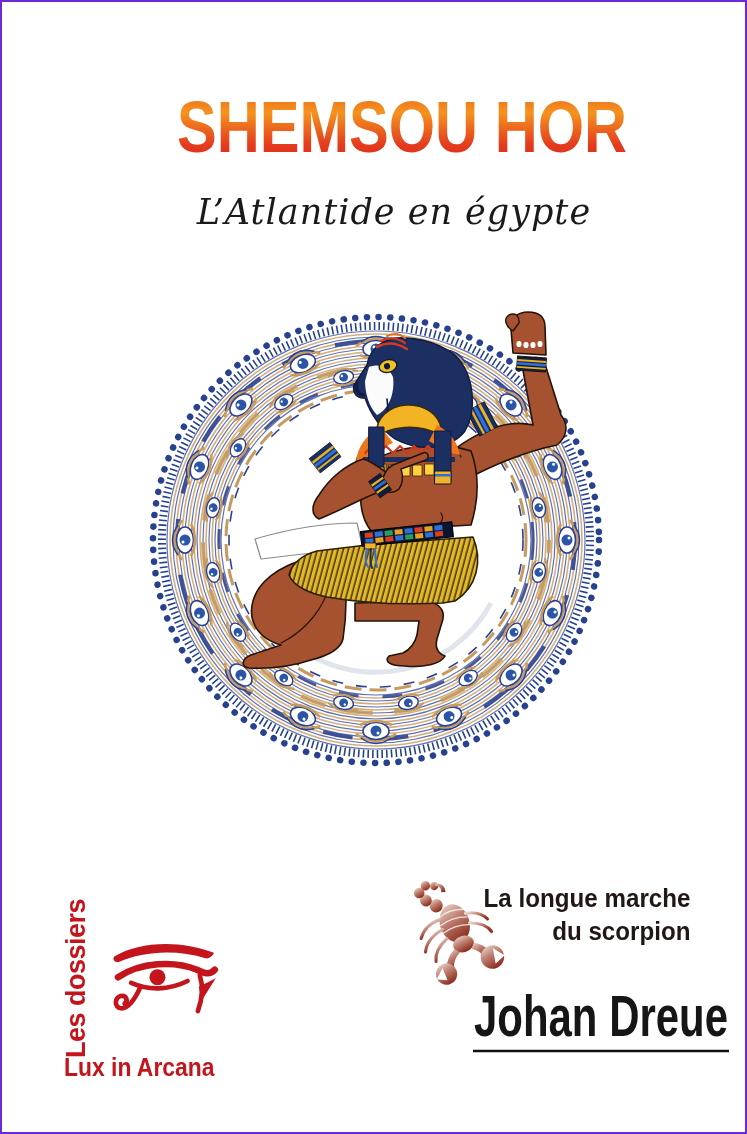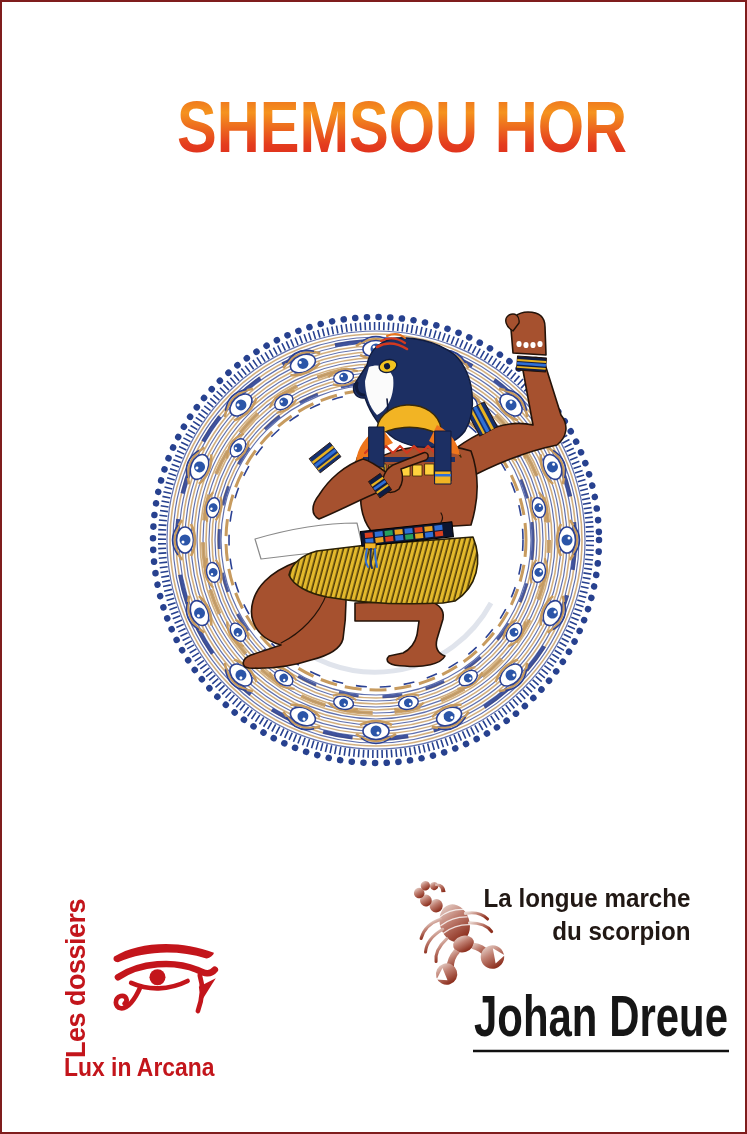--- a/index.html
+++ b/index.html
@@ -1,18 +1,18 @@
 <!DOCTYPE html>
 <html style="--title_gradient_top: #e95c1e; --title_gradient_mid: #f5931e; --title_gradient_low: #e43c1e; --title_gradient_bottom: #d9251c; --accent_red: #c3151b; --mandala_navy: #2b4193; --mandala_tan: #c79b5f; --headdress_navy: #1c2f63; --skin_terracotta: #a6512f; --gold: #f2b424; --kilt_gold: #e3b92c; --text_black: #1a1a1a;"><head>
 <meta charset="utf-8">
 <style>
   html,body{margin:0;padding:0;background:#888;}
   .page{
     position:relative;width:747px;height:1134px;margin:0 auto;
-    background:#fff;border:2px solid #7f1d1d;box-sizing:border-box;overflow:hidden;
+    background:#fff;border:2px solid #6d28d9;box-sizing:border-box;overflow:hidden;
     font-family:"Liberation Sans",sans-serif;
   }
   .title-svg{position:absolute;left:170px;top:86px;}
   .subtitle{
     position:absolute;left:392px;top:190px;transform:translateX(-50%);
     font-family:"DejaVu Serif",serif;font-style:italic;font-size:35px;
     letter-spacing:1px;color:var(--text_black,#1a1a1a);white-space:nowrap;
   }
   .mandala{position:absolute;left:139px;top:301px;}
   .series{
@@ -45,20 +45,21 @@
       <linearGradient id="titleGrad" x1="0" y1="0" x2="0" y2="1">
         <stop offset="0" stop-color="#e95c1e"></stop>
         <stop offset="0.32" stop-color="#f5931e"></stop>
         <stop offset="0.72" stop-color="#e43c1e"></stop>
         <stop offset="1" stop-color="#d9251c"></stop>
       </linearGradient>
     </defs>
     <text x="230" y="64" text-anchor="middle" textLength="450" lengthAdjust="spacingAndGlyphs" font-family="Liberation Sans, sans-serif" font-weight="bold" font-size="72" fill="url(#titleGrad)">SHEMSOU HOR</text>
   </svg>
 
+  <div class="subtitle">L’Atlantide en égypte</div>
 
   <svg class="mandala" width="470" height="470" viewBox="0 0 470 470">
     <defs>
       <pattern id="kiltP" width="5" height="5" patternUnits="userSpaceOnUse" patternTransform="rotate(105)">
         <rect width="5" height="5" fill="#e3b92c"></rect>
         <rect width="5" height="1.6" fill="#4e3a06"></rect>
       </pattern>
       <g id="eyeO">
         <path d="M-20,-3 Q0,-17 20,-3" stroke="#c79b5f" stroke-width="2.6" fill="none"></path>
         <path d="M-15,-7 Q0,-18 15,-7" stroke="#2b4193" stroke-width="1.5" fill="none"></path>

